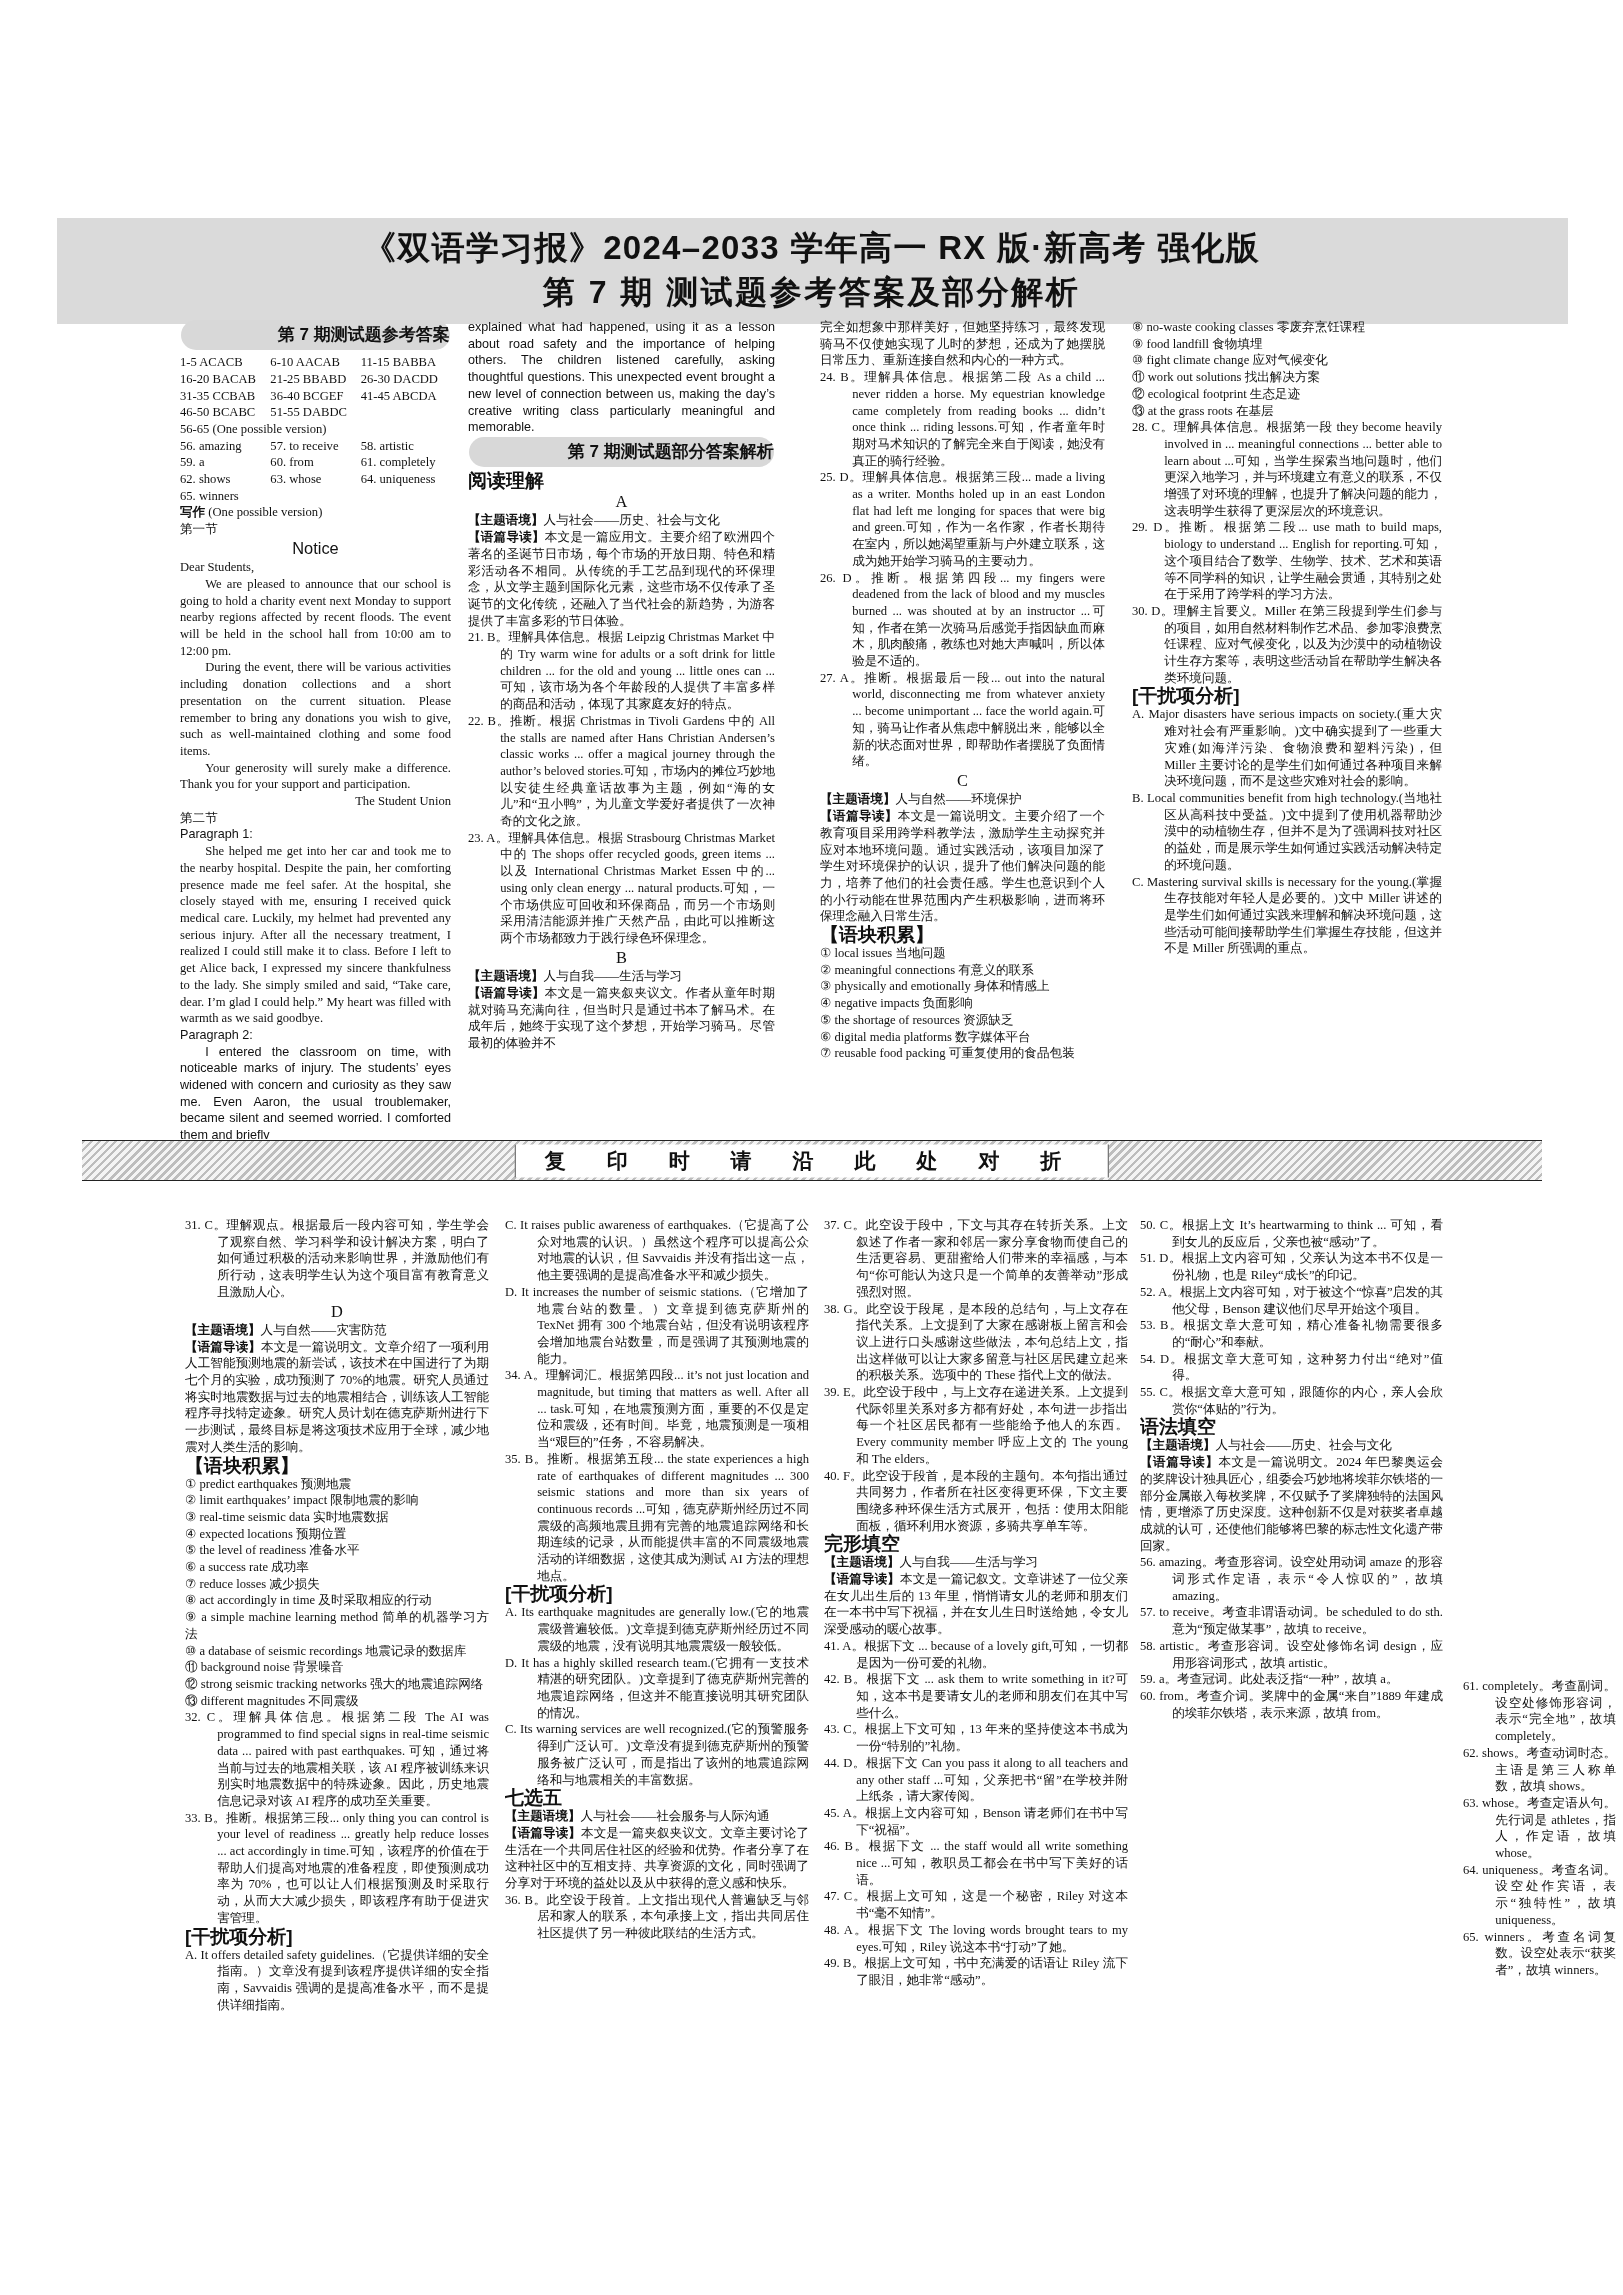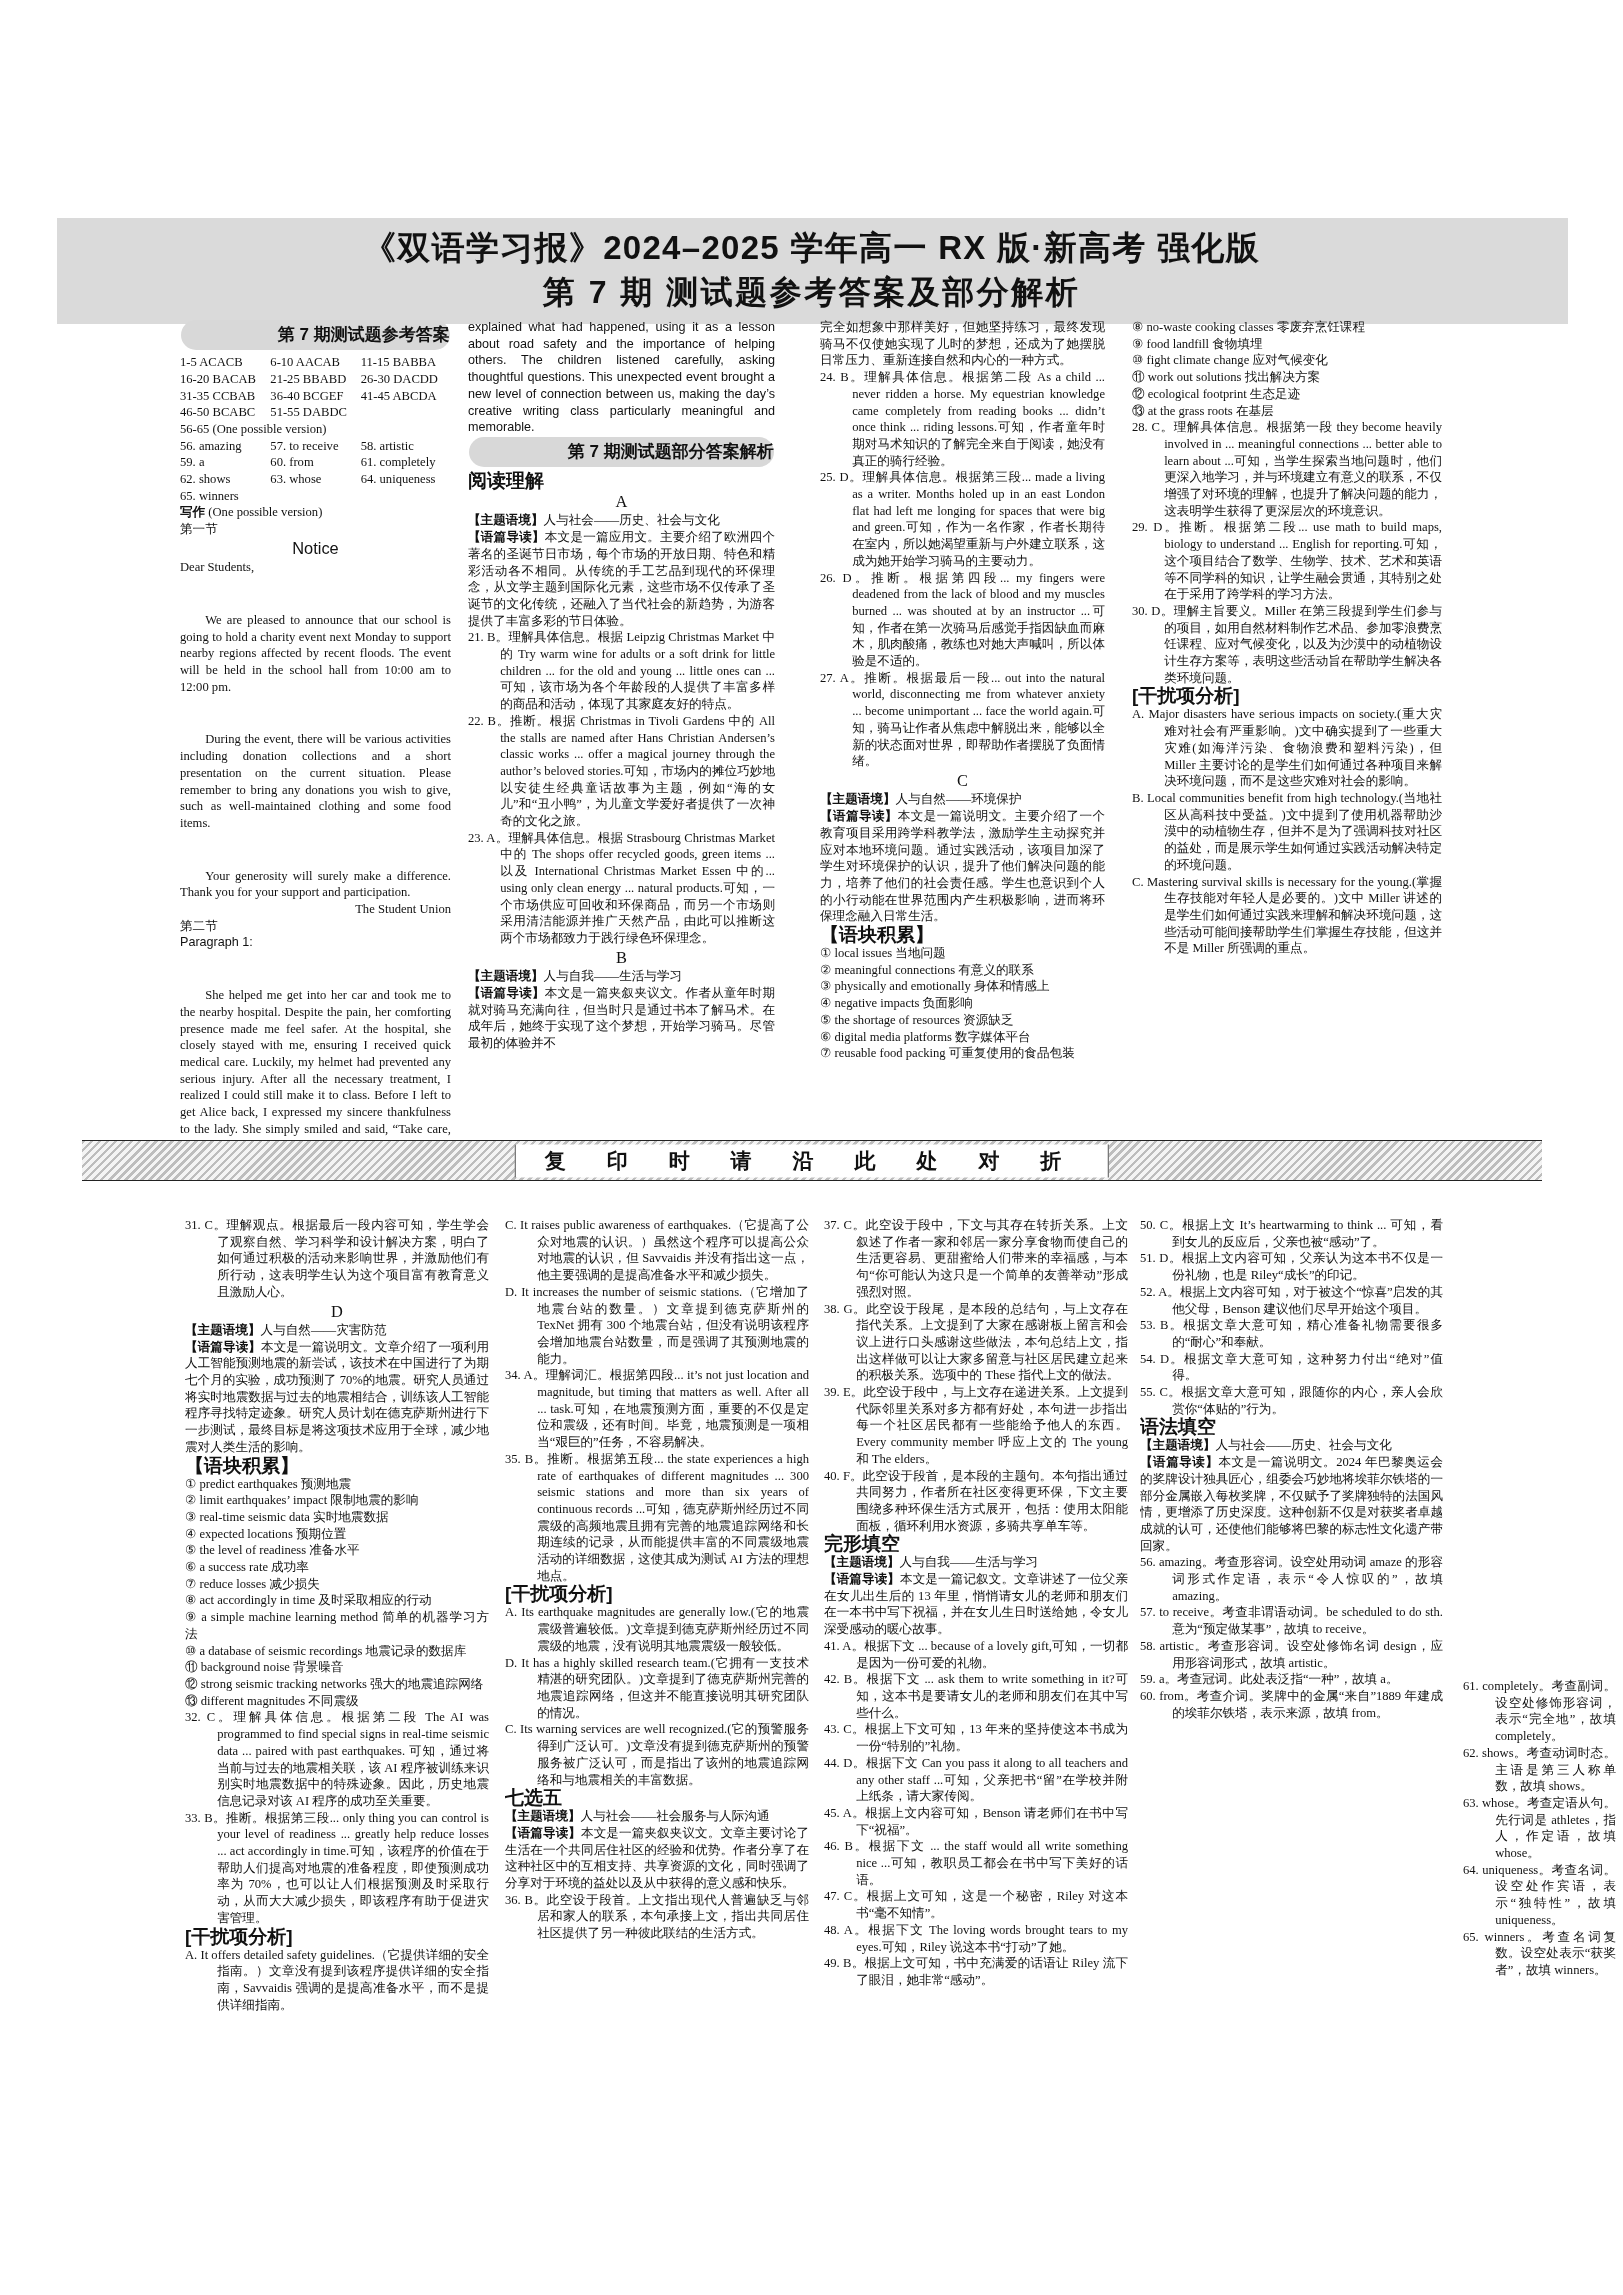--- a/index.html
+++ b/index.html
@@ -6,21 +6,21 @@
   body{
     width:1623px;height:2295px;position:relative;background:#ffffff;color:#111;
     font-family:"Liberation Serif","DejaVu Serif",serif;
   }
   .title-band{position:absolute;left:57px;top:218px;width:1511px;height:106px;background:#dadada;}
   .title-wrap{position:absolute;left:0;top:225px;width:1623px;text-align:center;}
   .title-line1{font-family:"Liberation Sans","DejaVu Sans",sans-serif;font-weight:bold;font-size:33px;line-height:45px;letter-spacing:1.3px;}
   .title-line2{font-family:"Liberation Sans","DejaVu Sans",sans-serif;font-weight:bold;font-size:32px;line-height:44px;letter-spacing:2.5px;}
   .col{position:absolute;text-align:justify;font-size:12.6px;line-height:16.7px;overflow:hidden;}
   .col p{margin:0;padding:0;}
-  .it.p{text-indent:2em;margin-top:36px;}
+  .it.p{text-indent:2em;}
   .it.f{text-indent:0;}
   .it.n{padding-left:2.55em;text-indent:-2.55em;}
   .it.c{text-align:center;font-size:16.4px;line-height:21.4px;}
   .it.r{text-align:right;}
   .it.sans{font-family:"Liberation Sans","DejaVu Sans",sans-serif;}
   .it.h{font-family:"Liberation Sans","DejaVu Sans",sans-serif;font-weight:bold;font-size:19px;line-height:20px;text-indent:0;padding-left:0;}
   .it.pill{background:#d8d8d8;border-radius:16.4px;text-align:right;text-indent:0;
     font-family:"Liberation Sans","DejaVu Sans",sans-serif;font-weight:bold;font-size:17px;
     line-height:30px;height:30px;margin:1.3px 1.3px 3.8px 1.3px;}
   .it.row{display:flex;}
@@ -31,21 +31,21 @@
     background:repeating-linear-gradient(135deg,#bdbdbd 0 2.5px,#f4f4f4 2.5px 5.7px);}
   .divider .fold-label{position:absolute;left:50%;top:50%;transform:translate(-50%,-50%);
     background:#ffffff;padding:2.5px 29px;font-size:21px;font-weight:bold;letter-spacing:0.85em;
     border-left:1.3px solid #555;border-right:1.3px solid #555;white-space:nowrap;}
 </style>
 </head>
 <body>
 
 <div class="title-band"></div>
 <div class="title-wrap">
-  <div class="title-line1">《双语学习报》2024–2025 学年高一 RX 版·新高考 强化版</div>
+  <div class="title-line1">《双语学习报》2024–2033 学年高一 RX 版·新高考 强化版</div>
   <div class="title-line2">第 7 期 测试题参考答案及部分解析</div>
 </div>
 
 <div class="col" style="left:180px;top:319px;width:271px;height:820px;">
     <p class="it pill">第 7 期测试题参考答案</p>
     <p class="it row">
       <span class="cell">1-5 ACACB</span>
       <span class="cell">6-10 AACAB</span>
       <span class="cell">11-15 BABBA</span>
     </p>

